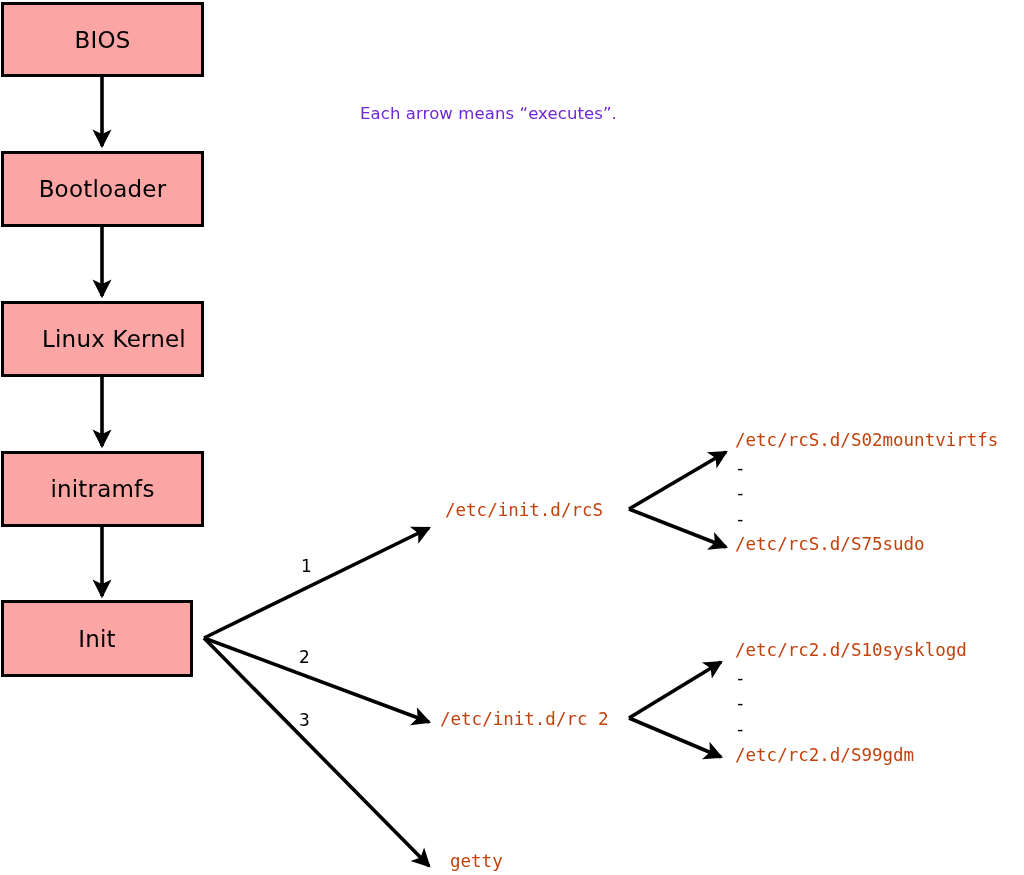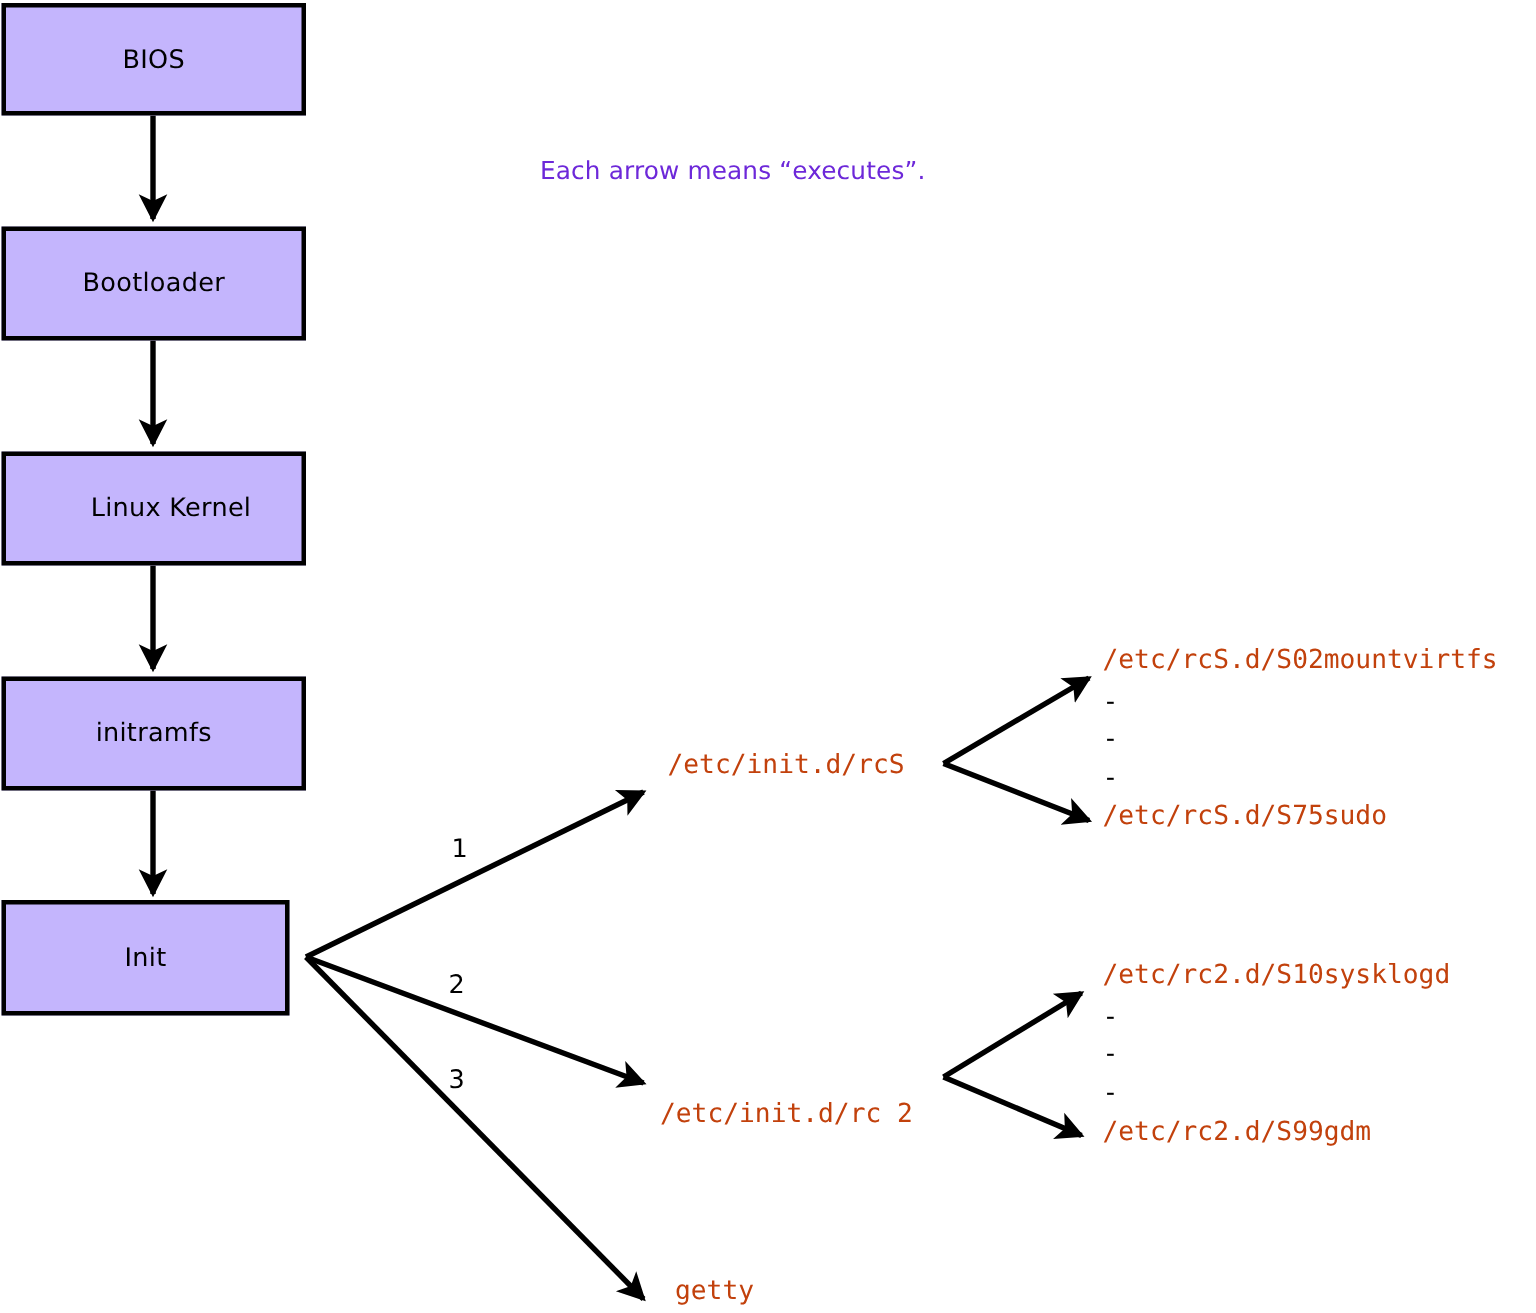--- a/index.html
+++ b/index.html
@@ -22,26 +22,26 @@
     position: absolute;
     left: 0;
     top: 0;
     width: 1024px;
     height: 875px;
   }
   .node-box {
     position: absolute;
     box-sizing: border-box;
     border: 3px solid #000000;
-    background: #c4b5fd;
+    background: #fca5a5;
     display: flex;
     align-items: center;
     justify-content: center;
     font-family: "DejaVu Sans", sans-serif;
-    font-size: 17px;
+    font-size: 23px;
     color: #000000;
     letter-spacing: 0.2px;
   }
   .caption {
     position: absolute;
     font-family: "DejaVu Sans", sans-serif;
     font-size: 16.5px;
     color: #6d28d9;
     white-space: nowrap;
     letter-spacing: 0.1px;
@@ -118,21 +118,21 @@
   </div>
 
   <div class="caption" style="left:360px; top:104px;">Each arrow means “executes”.</div>
 
   <div class="edge-number" style="left:301px; top:556px;">1</div>
   <div class="edge-number" style="left:299px; top:647px;">2</div>
   <div class="edge-number" style="left:299px; top:710px;">3</div>
 
   <div class="mono-label" style="left:445px; top:500px;">/etc/init.d/rcS</div>
 
-  <div class="mono-label" style="left:440px; top:733px;">/etc/init.d/rc 2</div>
+  <div class="mono-label" style="left:440px; top:709px;">/etc/init.d/rc 2</div>
 
   <div class="mono-label" style="left:450px; top:851px;">getty</div>
 
   <div class="mono-label" style="left:735px; top:430px;">/etc/rcS.d/S02mountvirtfs</div>
   <div class="ellipsis-dash" style="left:735px; top:460px;">-</div>
   <div class="ellipsis-dash" style="left:735px; top:485px;">-</div>
   <div class="ellipsis-dash" style="left:735px; top:511px;">-</div>
   <div class="mono-label" style="left:735px; top:534px;">/etc/rcS.d/S75sudo</div>
 
   <div class="mono-label" style="left:735px; top:640px;">/etc/rc2.d/S10sysklogd</div>

